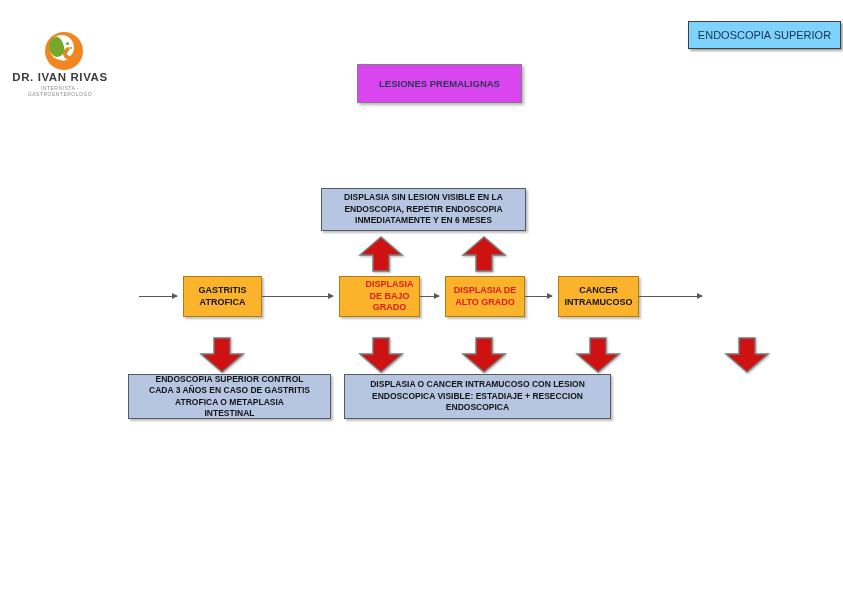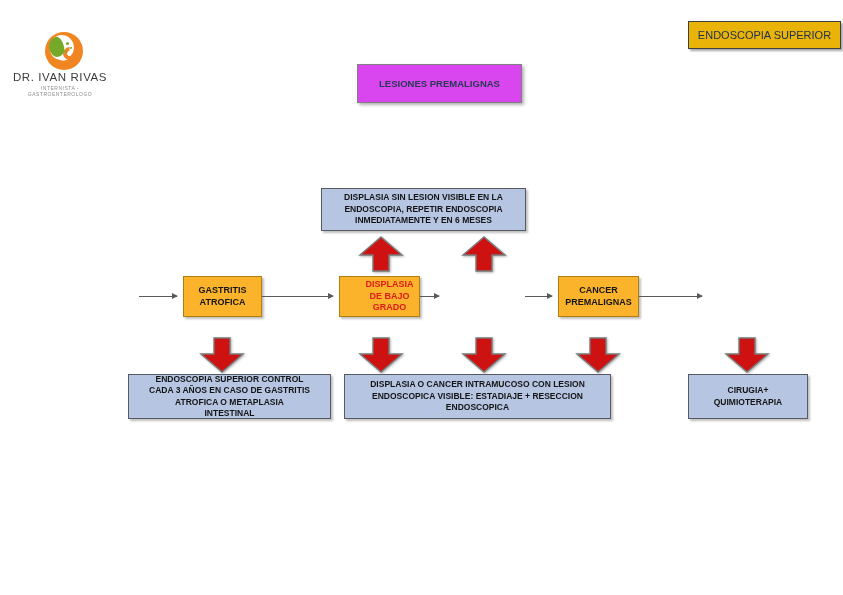--- a/index.html
+++ b/index.html
@@ -8,25 +8,25 @@
   .canvas { position:absolute; left:0; top:0; width:843px; height:595px; }
 
   
   .logo { position:absolute; left:44px; top:30px; width:40px; height:43px; }
   .logo-ring { position:absolute; left:1px; top:2px; width:38px; height:38px; border-radius:50%; background:#F08521; }
   .logo-white { position:absolute; left:6px; top:5px; width:24px; height:25px; background:#ffffff; border-radius:55% 60% 45% 55%; transform:rotate(18deg); }
   .logo-leaf { position:absolute; left:5px; top:7px; width:15px; height:20px; background:#76A829; border-radius:65% 40% 55% 50%/50% 65% 40% 55%; transform:rotate(-12deg); }
   .logo-curl { position:absolute; left:19px; top:17px; width:13px; height:13px; border:4px solid #F08521; border-radius:50%; border-top-color:transparent; transform:rotate(45deg); }
   .logo-dot { position:absolute; width:3px; height:3px; border-radius:50%; background:#76A829; }
   .d1 { left:22px; top:12px; } .d2 { left:26px; top:17px; width:2px; height:2px; } .d3 { left:21px; top:21px; width:2px; height:2px; }
-  .brand-name { position:absolute; left:8px; top:71px; width:104px; text-align:center; font-size:11.5px; font-weight:normal; letter-spacing:0.6px; color:#3c3c3c; }
+  .brand-name { position:absolute; left:8px; top:71px; width:104px; text-align:center; font-size:11.5px; font-weight:bold; letter-spacing:0.6px; color:#3c3c3c; }
   .brand-sub { position:absolute; left:8px; top:85px; width:104px; text-align:center; font-size:5px; letter-spacing:0.5px; color:#8e8e8e; }
 
   
-  .btn-blue { position:absolute; left:688px; top:21px; width:153px; height:28px; background:#eab308; border:1px solid #3f3f3f; box-shadow:2px 2px 2px rgba(0,0,0,0.35); display:flex; align-items:center; justify-content:center; font-size:11px; color:#1b2f52; }
+  .btn-blue { position:absolute; left:688px; top:21px; width:153px; height:28px; background:#7dd3fc; border:1px solid #3f3f3f; box-shadow:2px 2px 2px rgba(0,0,0,0.35); display:flex; align-items:center; justify-content:center; font-size:11px; color:#1b2f52; }
   .title-orange { position:absolute; left:357px; top:64px; width:165px; height:39px; background:#d946ef; border:1px solid #7f7f7f; box-shadow:2px 2px 3px rgba(0,0,0,0.3); display:flex; align-items:center; justify-content:center; font-size:9.5px; font-weight:bold; color:#263a52; }
 
   
   .note { position:absolute; background:#B6C6E2; border:1px solid #565a61; box-shadow:2px 2px 2px rgba(0,0,0,0.25); display:flex; align-items:center; justify-content:center; text-align:center; font-size:8.5px; font-weight:bold; color:#141414; line-height:1.35; padding:2px 20px; }
   .note-top    { left:321px; top:188px; width:205px; height:43px; }
   .note-left   { left:128px; top:374px; width:203px; height:45px; }
   .note-mid    { left:344px; top:374px; width:267px; height:45px; }
   .note-right  { left:688px; top:374px; width:120px; height:45px; }
 
   
@@ -81,21 +81,22 @@
 
   <svg class="rarrow u1" viewBox="0 0 46 36">
       <polygon points="23,1 44,19 31,19 31,35 15,35 15,19 2,19" fill="#CE1212" stroke="#7a7a7a" stroke-width="1.4"></polygon>
     </svg>
   <svg class="rarrow u2" viewBox="0 0 46 36">
       <polygon points="23,1 44,19 31,19 31,35 15,35 15,19 2,19" fill="#CE1212" stroke="#7a7a7a" stroke-width="1.4"></polygon>
     </svg>
 
   <div class="stage s1">GASTRITIS ATROFICA</div>
   <div class="stage s2">DISPLASIA DE BAJO GRADO</div>
-  <div class="stage s4">CANCER PREMALIGNAS</div>
+  <div class="stage s3">DISPLASIA DE ALTO GRADO</div>
+  <div class="stage s4">CANCER INTRAMUCOSO</div>
 
   <div class="connector c1"></div>
   <div class="connector c2"></div>
   <div class="connector c3"></div>
   <div class="connector c4"></div>
   <div class="connector c5"></div>
 
   <svg class="rarrow dn1" viewBox="0 0 46 36">
       <polygon points="2,17 15,17 15,1 31,1 31,17 44,17 23,35" fill="#CE1212" stroke="#7a7a7a" stroke-width="1.4"></polygon>
     </svg>
@@ -107,15 +108,14 @@
     </svg>
   <svg class="rarrow dn4" viewBox="0 0 46 36">
       <polygon points="2,17 15,17 15,1 31,1 31,17 44,17 23,35" fill="#CE1212" stroke="#7a7a7a" stroke-width="1.4"></polygon>
     </svg>
   <svg class="rarrow dn5" viewBox="0 0 46 36">
       <polygon points="2,17 15,17 15,1 31,1 31,17 44,17 23,35" fill="#CE1212" stroke="#7a7a7a" stroke-width="1.4"></polygon>
     </svg>
 
   <div class="note note-left">ENDOSCOPIA SUPERIOR CONTROL CADA 3 AÑOS EN CASO DE GASTRITIS ATROFICA O METAPLASIA INTESTINAL</div>
   <div class="note note-mid">DISPLASIA O CANCER INTRAMUCOSO CON LESION ENDOSCOPICA VISIBLE: ESTADIAJE + RESECCION ENDOSCOPICA</div>
-  <div class="note note-right">CIRUGIA+ QUIMIOTERAPIA</div>
 
 </div>
 
 </body></html>

